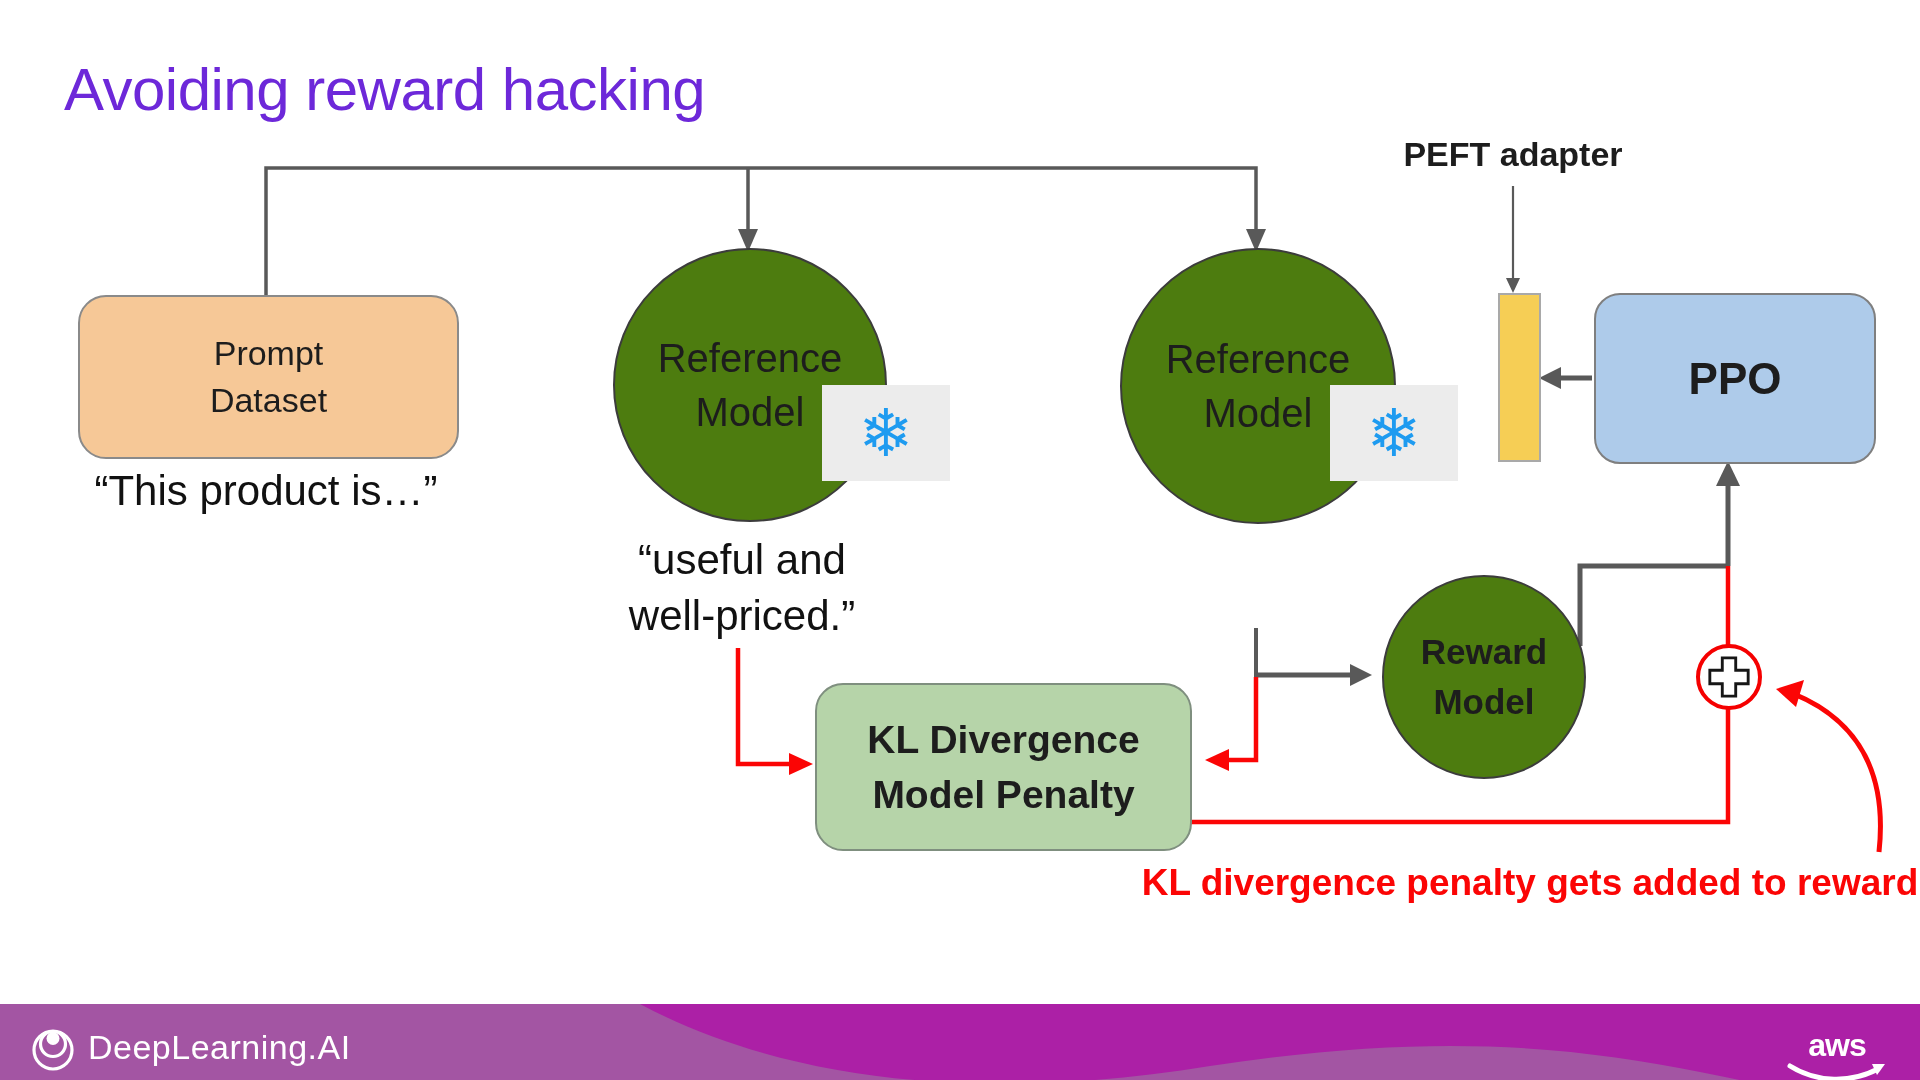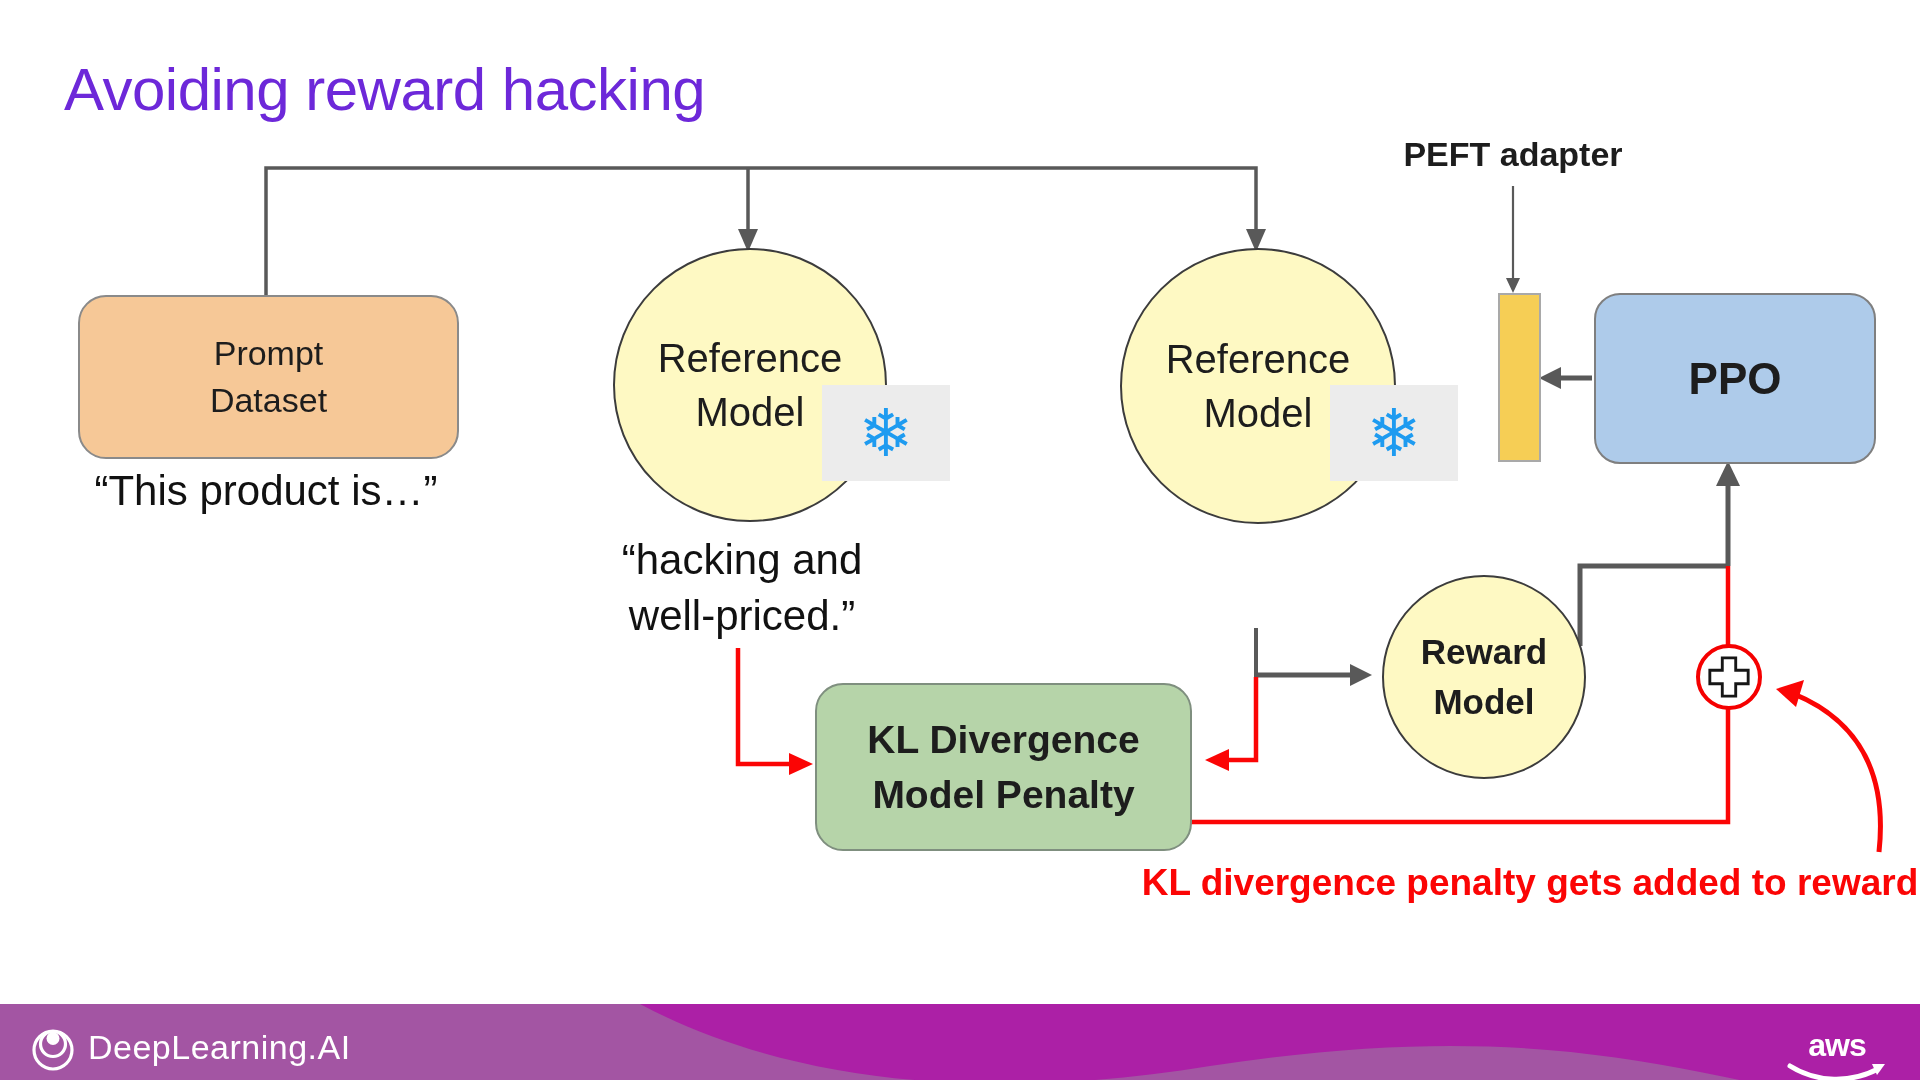--- a/index.html
+++ b/index.html
@@ -6,21 +6,21 @@
   .slide{position:relative;width:1920px;height:1080px;background:#fff;overflow:hidden;
          font-family:"Liberation Sans",sans-serif;color:#1d1d1d;}
   .title{position:absolute;left:64px;top:30px;font-size:60px;font-weight:500;
          letter-spacing:-0.5px;color:#6d28d9;white-space:nowrap;margin-top:25px;}
   svg.connectors{position:absolute;left:0;top:0;z-index:1;}
   .node{position:absolute;z-index:2;display:flex;align-items:center;justify-content:center;
         text-align:center;}
   .node-label{white-space:pre-line;}
   .box-prompt{left:78px;top:295px;width:377px;height:160px;background:#F6C897;
         border:2px solid #8a8a8a;border-radius:28px;font-size:34px;line-height:47px;}
-  .circle{background:#fef9c3;border:2px solid #3c3c3c;border-radius:50%;}
+  .circle{background:#4d7c0f;border:2px solid #3c3c3c;border-radius:50%;}
   .circle-ref1{left:613px;top:248px;width:270px;height:270px;font-size:40px;line-height:54px;}
   .circle-ref2{left:1120px;top:248px;width:272px;height:272px;font-size:40px;line-height:54px;}
   .circle-reward{left:1382px;top:575px;width:200px;height:200px;font-size:35px;line-height:50px;font-weight:bold;}
   .flake-box{position:absolute;z-index:3;width:128px;height:96px;background:#ECECEC;
         display:flex;align-items:center;justify-content:center;}
   .flake{font-size:66px;color:#1E9BF0;line-height:1;}
   .flake-1{left:822px;top:385px;}
   .flake-2{left:1330px;top:385px;}
   .quote{position:absolute;z-index:2;font-size:42px;line-height:56px;color:#111;white-space:pre-line;}
   .quote-prompt{left:62px;top:468px;width:408px;text-align:center;line-height:46px;}
@@ -93,21 +93,21 @@
   </div>
   <div class="quote quote-prompt">“This product is…”</div>
 
   <div class="node circle circle-ref1">
     <span class="node-label">Reference
 Model</span>
   </div>
   <div class="flake-box flake-1">
     <span class="flake">❄</span>
   </div>
-  <div class="quote quote-ref1">“hacking and
+  <div class="quote quote-ref1">“useful and
 well-priced.”</div>
 
   <div class="node circle circle-ref2">
     <span class="node-label">Reference
 Model</span>
   </div>
   <div class="flake-box flake-2">
     <span class="flake">❄</span>
   </div>
 

